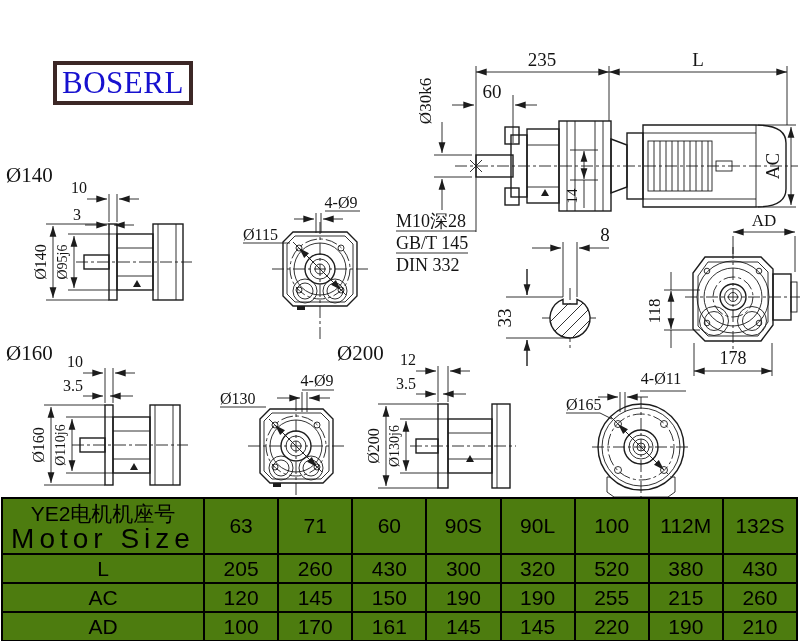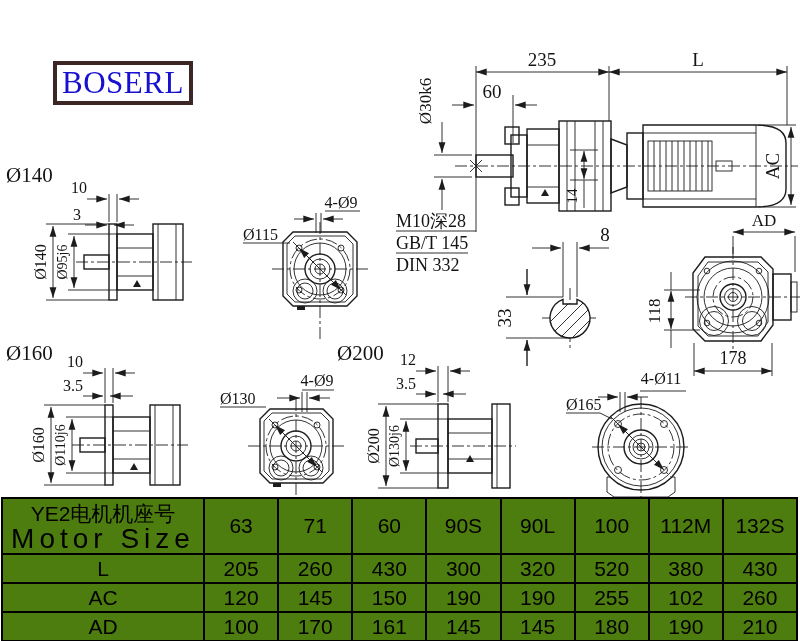--- a/index.html
+++ b/index.html
@@ -345,29 +345,29 @@
       <td>430</td>
     </tr>
     <tr class="drow">
       <td>AC</td>
       <td>120</td>
       <td>145</td>
       <td>150</td>
       <td>190</td>
       <td>190</td>
       <td>255</td>
-      <td>102</td>
+      <td>215</td>
       <td>260</td>
     </tr>
     <tr class="drow">
       <td>AD</td>
       <td>100</td>
       <td>170</td>
       <td>161</td>
       <td>145</td>
       <td>145</td>
-      <td>180</td>
+      <td>220</td>
       <td>190</td>
       <td>210</td>
     </tr>
   </tbody>
     </table>
 </div>
 
 </body></html>

